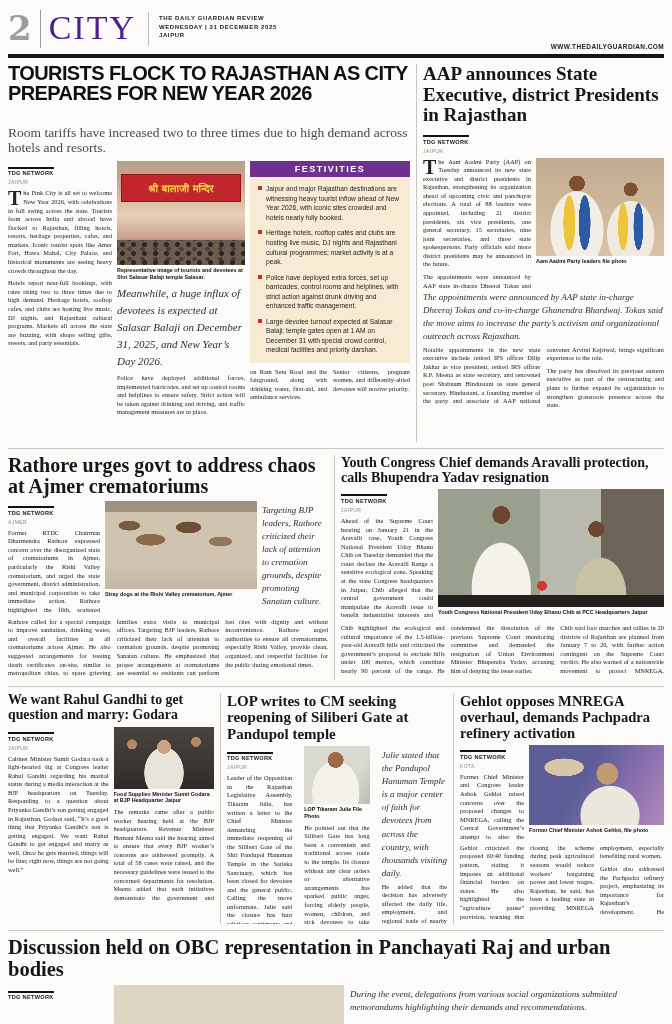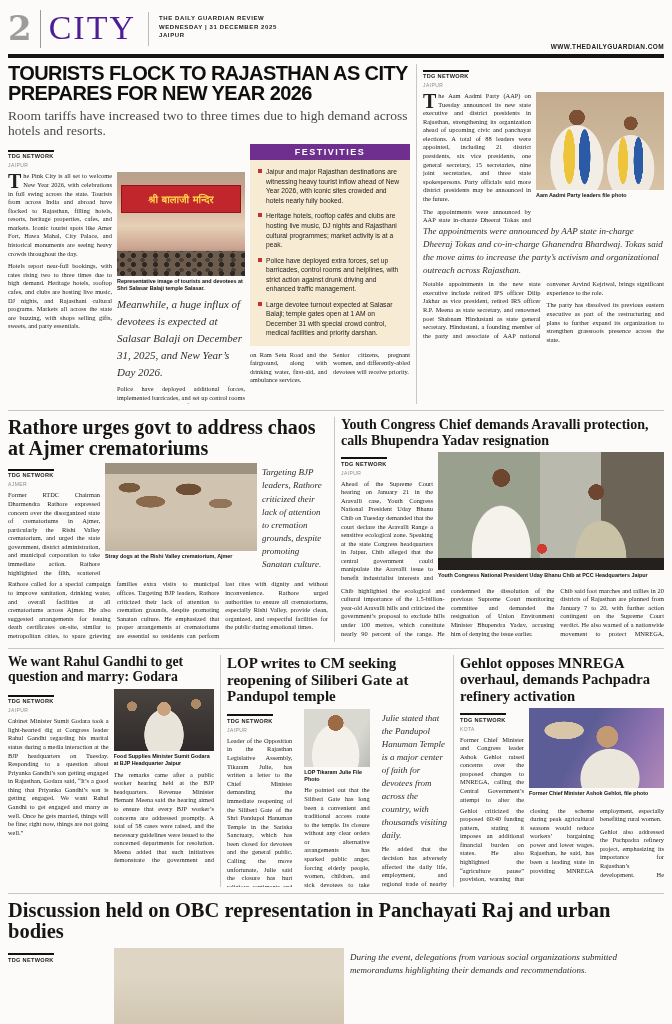--- a/index.html
+++ b/index.html
@@ -16,39 +16,39 @@
   .mast-info { font-family:"Liberation Sans", sans-serif; font-size:6px; font-weight:bold; letter-spacing:0.6px; color:#222; padding-top:4px; line-height:8.5px; }
   .website { position:absolute; right:8px; bottom:2px; font-family:"Liberation Sans", sans-serif; font-size:6.5px; font-weight:bold; letter-spacing:0.4px; color:#222; }
   .rule-heavy { height:4px; background:#151515; margin:2px 8px 6px 8px; }
 
   
   .band { display:flex; gap:6px; padding:0 8px; }
   .vdiv { width:1px; background:#c9c7c2; }
   .hdiv { height:1px; background:#c9c7c2; margin:6px 8px; }
   h1 { font-family:"Liberation Sans", sans-serif; font-weight:800; font-size:20px; line-height:0.98;
        letter-spacing:-0.6px; color:#0f0f0f; }
-  .subhead { font-size:13.5px; line-height:1.12; color:#4a4a4a; margin-top:5px; }
+  .subhead { font-size:13.5px; line-height:1.12; color:#4a4a4a; margin-top:22px; }
   h2 { font-family:"Liberation Serif", serif; font-weight:700; color:#161616; }
   .byline { font-family:"Liberation Sans", sans-serif; margin-bottom:4px; }
   .byline .net { font-size:5.6px; font-weight:bold; letter-spacing:0.3px; border-top:2px solid #111; padding-top:1.5px; display:inline-block; }
   .byline .plc { font-size:5px; color:#8a8a8a; letter-spacing:0.4px; }
   .body { font-size:6.4px; line-height:1.34; text-align:justify; color:#222; margin-bottom:4px; }
   .dropcap::first-letter { float:left; font-size:20px; line-height:16px; padding:1px 2px 0 0; font-weight:bold; }
   .caption { font-family:"Liberation Sans", sans-serif; font-size:5.4px; font-weight:bold; line-height:1.25; color:#111; margin:2px 0 4px 0; }
   .pullquote { font-style:italic; color:#2e2e2e; }
   .pq-lg { font-size:11px; line-height:1.55; margin:4px 0; }
   .pq-md { font-size:9px; line-height:1.45; margin:3px 0; }
   .clip { overflow:hidden; }
   .photo { position:relative; overflow:hidden; width:100%; }
 
   
   .main-left { width:402px; }
   .mrow { display:flex; gap:5px; height:260px; overflow:hidden; margin-top:6px; }
   .mcol1 { width:104px; overflow:hidden; }
-  .mcol2 { width:128px; overflow:hidden;margin-top:28px; }
+  .mcol2 { width:128px; overflow:hidden; }
   .mcol3 { flex:1; overflow:hidden; }
   .ph-temple { height:104px; background:linear-gradient(180deg,#b4a28c 0%,#c8a18d 16%,#e6d0b6 52%,#caa28f 74%,#6a5c4e 86%,#3e3733 100%); }
   .temple-banner { position:absolute; top:12%; left:3%; right:3%; height:27%; background:#c0262b; border:1px solid #8e1418;
                    color:#ffd24a; display:flex; align-items:center; justify-content:center;
                    font-weight:bold; font-size:10px; font-family:"DejaVu Sans", sans-serif; }
   .crowd-strip { position:absolute; bottom:0; left:0; right:0; height:24%;
     background-color:#6b5c4e;
     background-image:radial-gradient(circle,#2e2824 2.2px,rgba(0,0,0,0) 2.7px),radial-gradient(circle,#4b3d33 2px,rgba(0,0,0,0) 2.5px);
     background-size:11px 9px,13px 10px; background-position:0 0,6px 4px; }
   .fest { background:#f7ecd3; }
@@ -213,20 +213,21 @@
           </div>
           <div class="belowbox">
             <p class="body">on Ram Setu Road and the fairground, along with drinking water, first-aid, and ambulance services.</p>
             <p class="body">Senior citizens, pregnant women, and differently-abled devotees will receive priority.</p>
           </div>
         </div>
       </div>
     </article>
     <div class="vdiv"></div>
     <article class="aap">
+      <h2>AAP announces State Executive, district Presidents in Rajasthan</h2>
       <div class="byline">
         <div class="net">TDG NETWORK</div>
         <div class="plc">JAIPUR</div>
       </div>
       <div class="arow">
         <div class="acol1">
           <p class="body dropcap">The Aam Aadmi Party (AAP) on Tuesday announced its new state executive and district presidents in Rajasthan, strengthening its organization ahead of upcoming civic and panchayat elections. A total of 88 leaders were appointed, including 21 district presidents, six vice presidents, one general secretary, 15 secretaries, nine joint secretaries, and three state spokespersons. Party officials said more district presidents may be announced in the future.</p>
           <p class="body">The appointments were announced by AAP state in-charge Dheeraj Tokas and co-in-charge Ghanendra Bhardwaj. Tokas said the move aims to increase the party’s activism and organizational outreach across Rajasthan.</p>
         </div>
         <div class="acol2">

